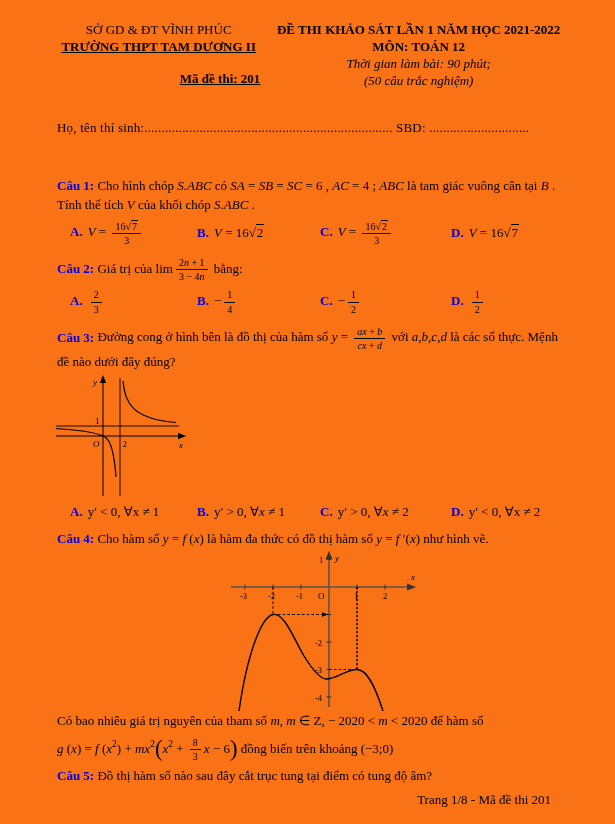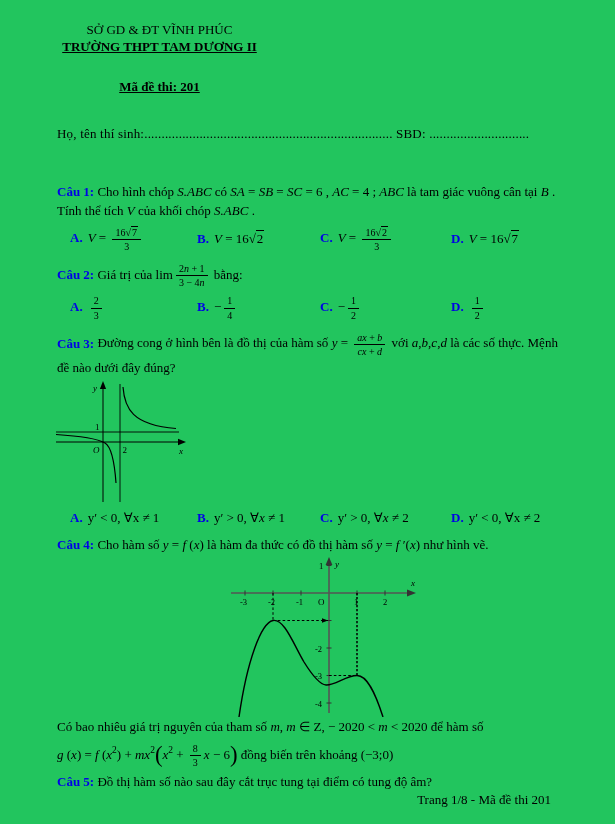--- a/index.html
+++ b/index.html
@@ -3,30 +3,30 @@
 <meta charset="utf-8">
 <style>
   html,body{margin:0;padding:0;background:#ffffff;}
   .page{
     position:relative;
     width:615px;height:824px;
     box-sizing:border-box;
     padding:22px 50px 10px 57px;
     font-family:"Liberation Serif",serif;
     font-size:13px;color:#000;
-    overflow:hidden;background:#22c55e;
+    overflow:hidden;background:#f97316;
   }
   
   .header{display:flex;}
   .hdr-left{width:205px;text-align:center;line-height:1.3;}
   .hdr-right{width:295px;margin-left:12px;text-align:center;line-height:1.3;}
   .u{text-decoration:underline;}
   .b{font-weight:bold;}
   .i{font-style:italic;}
-  .made{margin-top:23px;}
+  .made{margin-top:15px;text-align:right;}
   
   .cand{margin-top:30px;letter-spacing:0.2px;white-space:nowrap;}
   
   .q{margin-top:9px;}
   .q1{margin-top:40px;}
   .qtext{line-height:1.5;}
   .qlabel{color:#0101e6;font-weight:bold;}
   .options{display:grid;grid-template-columns:127px 123px 131px 1fr;margin:5px 0 1px 13px;align-items:center;}
   .opt{white-space:nowrap;}
   .optletter{color:#0101e6;font-weight:bold;margin-right:5px;}
@@ -49,20 +49,26 @@
 </head>
 <body>
 
 <div class="page">
 
   <div class="header">
     <div class="hdr-left">
       <div>SỞ GD &amp; ĐT VĨNH PHÚC</div>
       <div class="b u">TRƯỜNG THPT TAM DƯƠNG II</div>
       <div class="b u made">Mã đề thi: 201</div>
+    </div>
+    <div class="hdr-right">
+      <div class="b">ĐỀ THI KHẢO SÁT LẦN 1 NĂM HỌC 2021-2022</div>
+      <div class="b">MÔN: TOÁN 12</div>
+      <div class="i">Thời gian làm bài: 90 phút;</div>
+      <div class="i">(50 câu trắc nghiệm)</div>
     </div>
   </div>
 
   <div class="cand"><span>Họ, tên thí sinh:</span><span>........................................................................</span><span> SBD: </span><span>.............................</span></div>
 
   <div class="q q1">
     <div class="qtext"><span class="qlabel">Câu 1:</span><span> Cho hình chóp <i>S.ABC</i> có <i>SA</i> = <i>SB</i> = <i>SC</i> = 6 , <i>AC</i> = 4 ; <i>ABC</i> là tam giác vuông cân tại <i>B</i> . Tính thể tích <i>V</i>  của khối chóp <i>S.ABC</i> .</span></div>
     <div class="options">
       <span class="opt"><span class="optletter">A.</span><span><i>V</i> = <span class="frac"><span class="num">16<span class="sqrt">√<span class="rad">7</span></span></span><span class="den">3</span></span></span></span>
       <span class="opt"><span class="optletter">B.</span><span><i>V</i> = 16<span class="sqrt">√<span class="rad">2</span></span></span></span>

